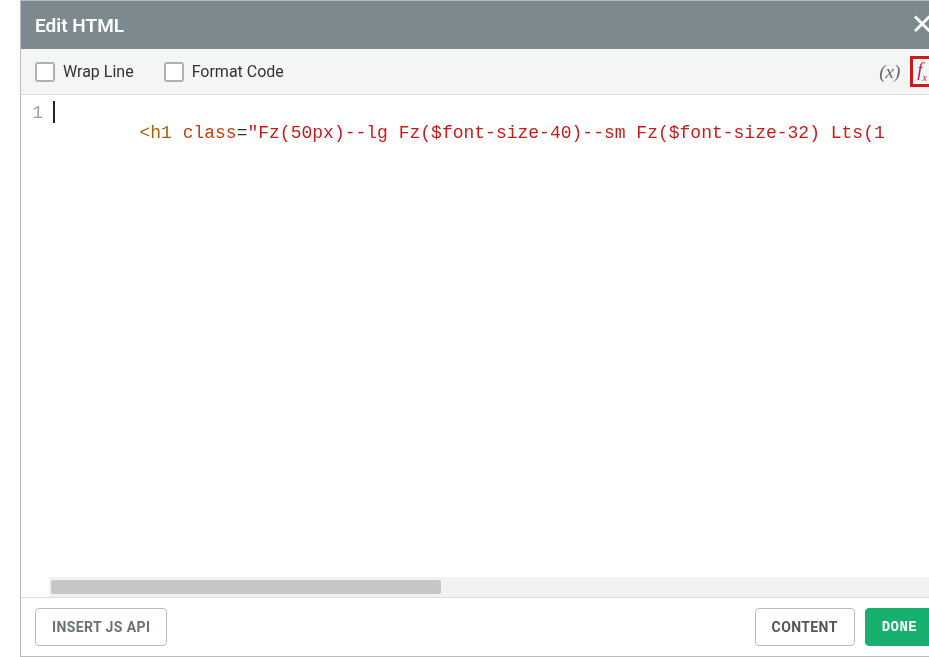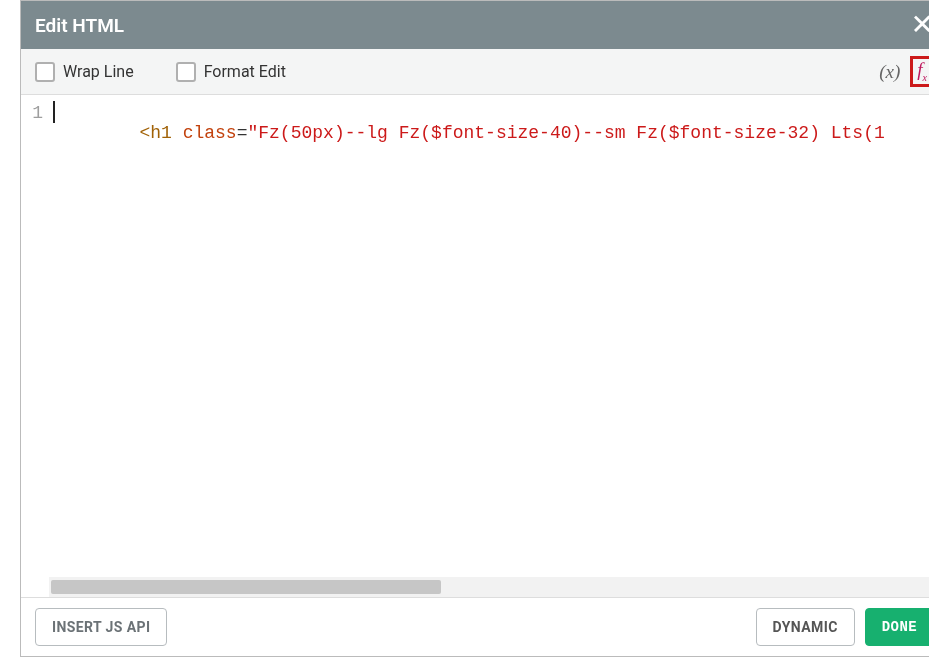--- a/index.html
+++ b/index.html
@@ -45,21 +45,21 @@
   }
   .toolbar {
     display: flex;
     align-items: center;
     justify-content: space-between;
     background: #f4f5f5;
     border-bottom: 1px solid #ddd;
     padding: 8px 14px;
     height: 46px;
   }
-  .toolbar-left { display: flex; align-items: center; gap: 24px; }
+  .toolbar-left { display: flex; align-items: center; gap: 12px; }
   .checkbox-wrap {
     display: inline-flex;
     align-items: center;
     gap: 8px;
     margin-right: 18px;
   }
   .checkbox-box {
     width: 20px;
     height: 20px;
     border: 2px solid #b0b0b0;
@@ -194,21 +194,21 @@
 
 
   <div class="toolbar">
     <div class="toolbar-left">
       <label class="checkbox-wrap">
         <span class="checkbox-box"></span>
         <span class="checkbox-label">Wrap Line</span>
       </label>
       <label class="checkbox-wrap">
         <span class="checkbox-box"></span>
-        <span class="checkbox-label">Format Edit</span>
+        <span class="checkbox-label">Format Code</span>
       </label>
     </div>
     <div class="toolbar-right">
       <span class="var-icon">(x)</span>
       <span class="fx-button">
         <span class="fx-glyph">f<sub>x</sub></span>
       </span>
     </div>
   </div>
 
@@ -222,18 +222,18 @@
       </div>
     </div>
     <div class="code-scrollarea">
       <div class="scrollbar-thumb"></div>
     </div>
   </div>
 
   <div class="footer">
     <div class="btn btn-outline">INSERT JS API</div>
     <div class="footer-right">
-      <div class="btn btn-outline hover-strong">DYNAMIC</div>
+      <div class="btn btn-outline hover-strong">CONTENT</div>
       <div class="btn btn-primary">DONE</div>
     </div>
   </div>
 
 </div>
 
 </body></html>

